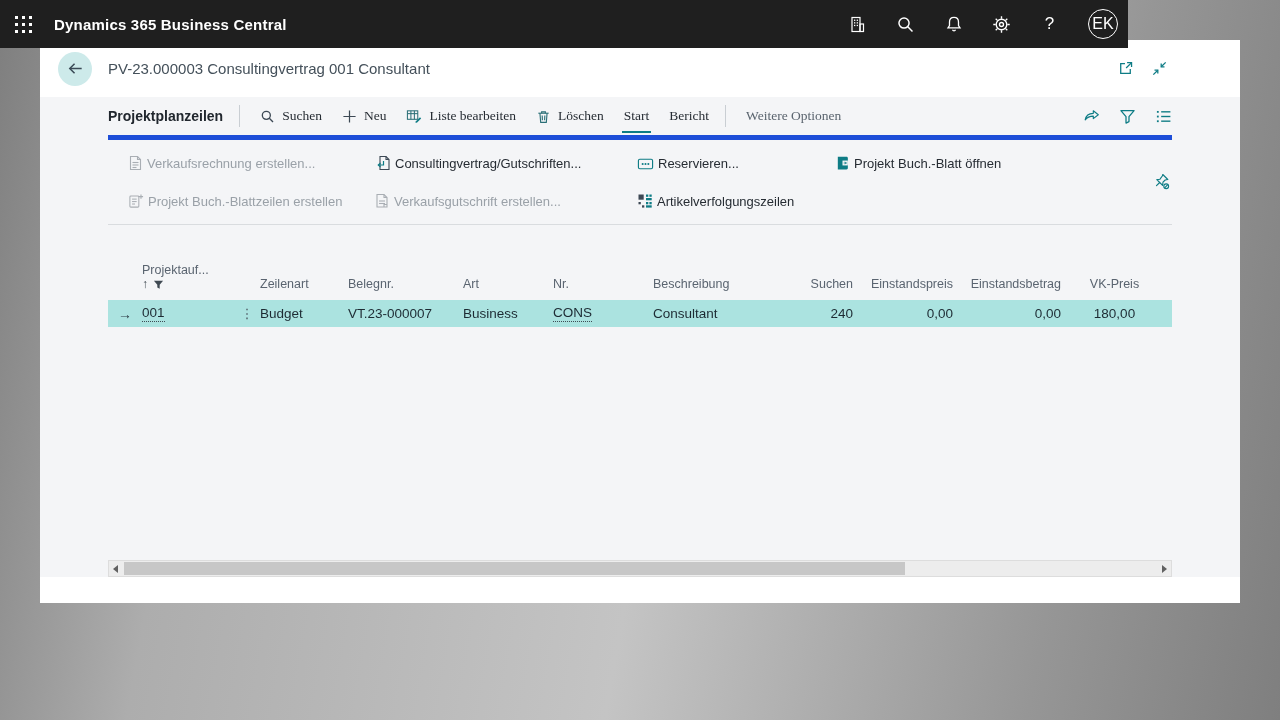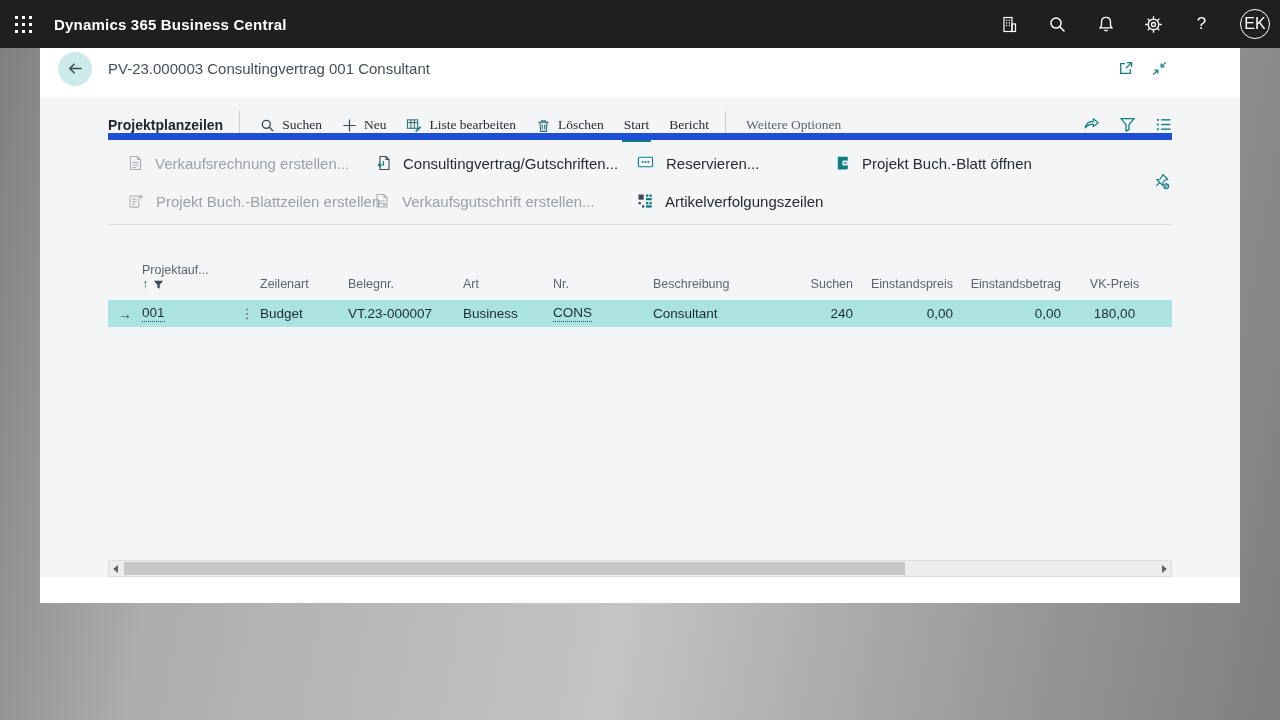--- a/index.html
+++ b/index.html
@@ -3,56 +3,56 @@
 <meta charset="utf-8">
 <style>
   * { box-sizing: border-box; margin: 0; padding: 0; }
   html, body { width: 1280px; height: 720px; overflow: hidden; }
   body {
     font-family: "Liberation Sans", sans-serif;
     background: linear-gradient(100deg, #7e7e7e 0%, #adadad 18%, #c4c4c4 52%, #969696 82%, #7f7f7f 100%);
   }
 
   
-  .topbar { position: fixed; top: 0; left: 0; width: 1280px; height: 48px; background: #1f1f1f; display: flex; align-items: center; z-index: 10; }
+  .topbar { position: fixed; top: 0; left: 0; width: 1128px; height: 48px; background: #1f1f1f; display: flex; align-items: center; z-index: 10; }
   .waffle-btn { width: 46px; height: 48px; display: flex; align-items: center; justify-content: center; cursor: pointer; }
   .app-title { color: #fff; font-size: 15px; font-weight: 600; letter-spacing: .2px; margin-left: 8px; white-space: nowrap; }
   .topbar-right { margin-left: auto; display: flex; align-items: center; gap: 13px; padding-right: 10px; }
   .tb-icon-btn { width: 35px; height: 48px; display: flex; align-items: center; justify-content: center; color: #fff; cursor: pointer; }
   .help-glyph { font-size: 17px; color: #fff; font-weight: 400; }
   .avatar { width: 30px; height: 30px; border-radius: 50%; border: 1px solid #fff; color: #fff; font-size: 16px; display: flex; align-items: center; justify-content: center; margin-left: 8px; cursor: pointer; }
 
   
   .panel { position: absolute; left: 40px; top: 40px; width: 1200px; height: 563px; background: #404040; }
   .page-header { position: relative; height: 57px; display: flex; align-items: center; background: #fff; }
   .back-btn { width: 34px; height: 34px; border-radius: 50%; background: #cdeaea; display: flex; align-items: center; justify-content: center; margin-left: 18px; cursor: pointer; flex: 0 0 auto; }
   .page-title { margin-left: 16px; font-size: 15px; color: #44505a; white-space: nowrap; }
   .header-tools { position: absolute; right: 72px; top: 0; height: 100%; display: flex; align-items: center; gap: 17px; color: #0e7c85; }
   .header-tool { width: 17px; height: 17px; cursor: pointer; display: flex; }
 
   .content { position: absolute; top: 57px; left: 0; right: 0; bottom: 26px; background: #f4f5f7; }
   .footer { position: absolute; bottom: 0; left: 0; right: 0; height: 26px; background: #fff; }
 
   
   .ribbon { margin: 0 68px; }
-  .toolbar { height: 43px; display: flex; align-items: flex-end; border-bottom: 7px solid #1d4ed8; font-size: 13.5px; color: #262c33; }
+  .toolbar { height: 43px; display: flex; align-items: center; border-bottom: 5px solid #1d4ed8; font-size: 13.5px; color: #262c33; }
   .tb-caption { font-weight: 700; font-size: 14px; color: #21272e; white-space: nowrap; cursor: pointer; }
   .vsep { width: 1px; height: 22px; background: #c9ced3; margin-left: 16px; flex: 0 0 auto; }
   .menu-item { display: flex; align-items: center; gap: 7px; margin-left: 20px; cursor: pointer; white-space: nowrap; position: relative; font-family: Liberation Serif, serif; }
   .mi-icon { display: flex; color: #3c4854; }
   .menu-item.active::after { content: ""; position: absolute; left: -2px; right: -2px; bottom: -9px; height: 2px; background: #0e7c85; }
   .menu-item.muted { color: #5a646e; }
   .toolbar-spacer { flex: 1; }
   .toolbar-icons { display: flex; gap: 19px; color: #0e7c85; }
   .ti { width: 17px; height: 17px; cursor: pointer; display: flex; }
 
   
   .actions { position: relative; border-bottom: 1px solid #d9dcdf; padding: 4px 0; }
   .action-row { display: grid; grid-template-columns: 247px 262px 198px auto; padding-left: 20px; height: 38px; align-items: center; }
-  .action { display: inline-flex; align-items: flex-start; gap: 12px; font-size: 15px; color: #262c33; cursor: pointer; white-space: nowrap; justify-self: start; }
+  .action { display: inline-flex; align-items: flex-end; gap: 4px; font-size: 13px; color: #262c33; cursor: pointer; white-space: nowrap; justify-self: start; }
   .ai { display: flex; color: #0e7c85; flex: 0 0 auto; }
   .action.disabled { color: #9aa1a8; cursor: default; }
   .action.disabled .ai { color: #a9aeb4; }
   .pin-btn { position: absolute; right: 0; top: 50%; transform: translateY(-50%); color: #0e7c85; width: 20px; height: 20px; cursor: pointer; display: flex; }
 
   
   .grid-area { margin-top: 38px; }
   .gcols { display: grid; grid-template-columns: 34px 92px 26px 88px 115px 90px 100px 140px 60px 100px 108px 111px; }
   .ghead { align-items: end; font-size: 12.5px; color: #5a6470; }
   .h-first { grid-column: 2 / span 2; }

